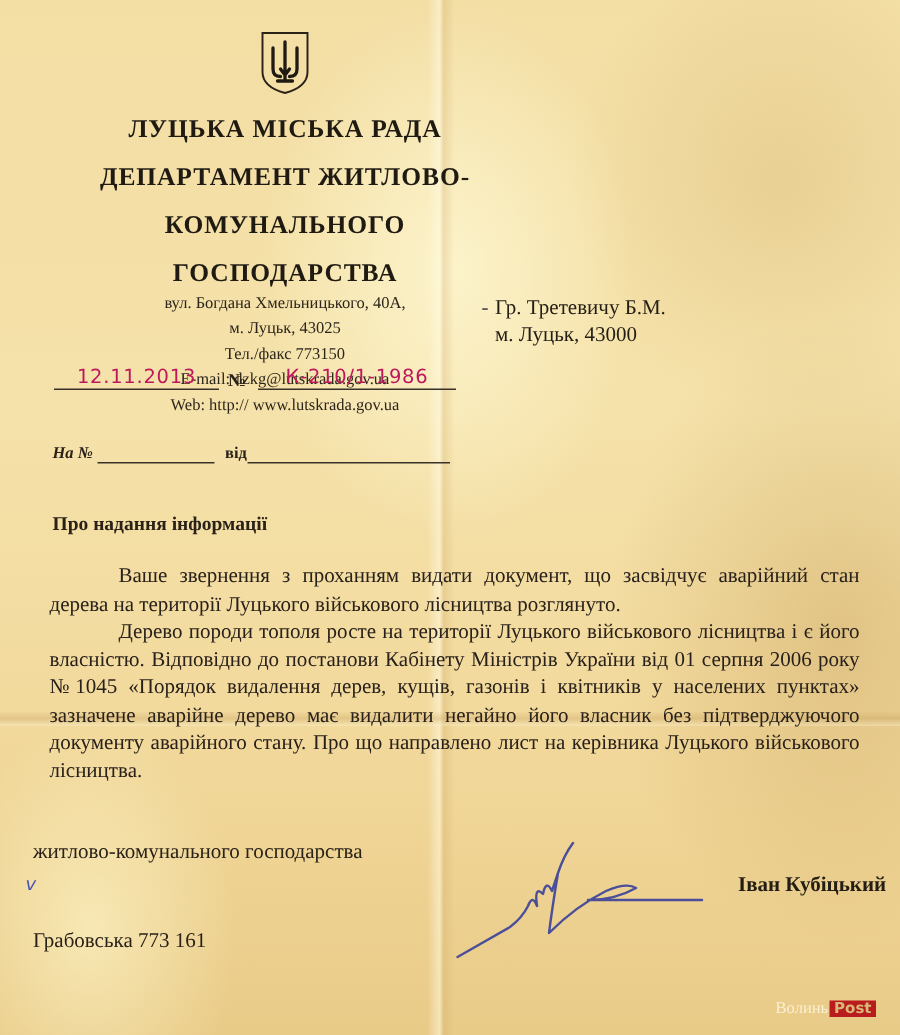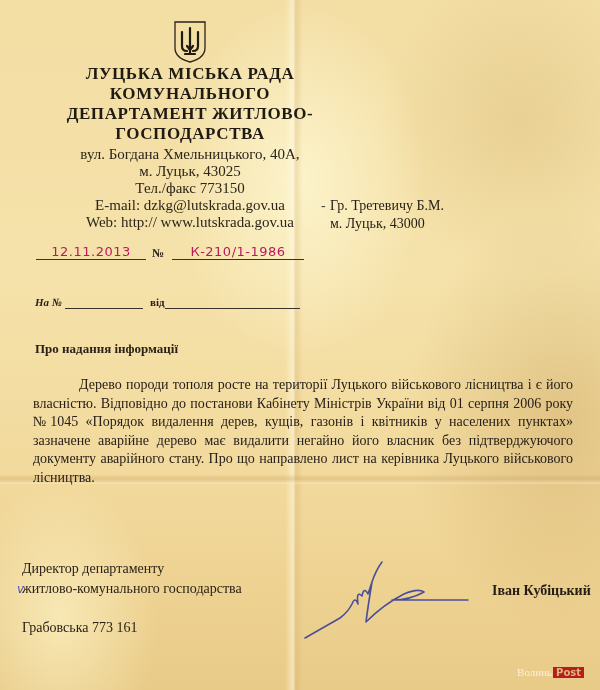--- a/index.html
+++ b/index.html
@@ -20,23 +20,23 @@
       pointer-events: none;
     }
     .fold-h {
       position: absolute; left: 0; right: 0; top: 474px; height: 10px;
       background: linear-gradient(180deg, rgba(200,160,95,0) 0%, rgba(190,150,85,0.3) 50%, rgba(255,250,220,0.35) 100%);
       pointer-events: none;
     }
     .abs { position: absolute; }
     .letterhead { left: 40px; top: 10px; width: 300px; text-align: center; }
     .crest { display: block; margin: 10px auto 0; width: 34px; height: 44px; }
-    .org { font-weight: bold; font-size: 17px; line-height: 20px; letter-spacing: 0.6px; color: #1f1a12; }
+    .org { font-weight: bold; font-size: 17px; line-height: 20px; letter-spacing: 0.6px; color: #1f1a12; margin-top: 12px; }
     .org-line1 { margin-top: 6px; }
-    .addr { font-size: 15px; line-height: 17px; color: #2c251a; }
+    .addr { font-size: 11px; line-height: 17px; color: #2c251a; }
     .handwriting { font-family: "DejaVu Sans", sans-serif; color: #be185d; font-size: 13px; letter-spacing: 0.5px; }
     .regline { left: 30px; top: 244px; width: 290px; height: 20px; }
     .regdate { position: absolute; left: 6px; top: 0; width: 110px; border-bottom: 1px solid #3a3128; text-align: center; }
     .regnum-label { position: absolute; left: 122px; top: 2px; font-size: 12px; font-weight: bold; }
     .regnum { position: absolute; left: 142px; top: 0; width: 132px; border-bottom: 1px solid #3a3128; text-align: center; }
     .refline { left: 35px; top: 296px; width: 260px; height: 18px; font-size: 11px; }
     .ref-label { position: absolute; left: 0; top: 0; font-style: italic; font-weight: bold; }
     .ref-num-blank { position: absolute; left: 30px; top: 12px; width: 78px; border-bottom: 1px solid #3a3128; }
     .ref-from { position: absolute; left: 115px; top: 0; font-weight: bold; }
     .ref-from-blank { position: absolute; left: 130px; top: 12px; width: 135px; border-bottom: 1px solid #3a3128; }
@@ -59,22 +59,22 @@
 
 <div class="fold-v"></div>
 <div class="fold-h"></div>
 
 <div class="abs letterhead">
   <svg class="crest" viewBox="0 0 34 44">
     <path d="M2 2 H32 V28 Q32 38 17 42 Q2 38 2 28 Z" fill="none" stroke="#2a2218" stroke-width="1.3"></path>
     <path d="M17 8 V34 M9 12 V26 Q9 31 14 31 M25 12 V26 Q25 31 20 31 M12 34 H22 M17 30 L14 26 M17 30 L20 26" fill="none" stroke="#1f1a12" stroke-width="2.2" stroke-linecap="round"></path>
   </svg>
   <div class="org">ЛУЦЬКА МІСЬКА РАДА</div>
+  <div class="org">ДЕПАРТАМЕНТ ЖИТЛОВО-</div>
   <div class="org">КОМУНАЛЬНОГО</div>
-  <div class="org">ДЕПАРТАМЕНТ ЖИТЛОВО-</div>
   <div class="org">ГОСПОДАРСТВА</div>
   <div class="addr" style="margin-top:2px">вул. Богдана Хмельницького, 40А,</div>
   <div class="addr">м. Луцьк, 43025</div>
   <div class="addr">Тел./факс 773150</div>
   <div class="addr">E-mail: dzkg@lutskrada.gov.ua</div>
   <div class="addr">Web: http:// www.lutskrada.gov.ua</div>
 </div>
 
 <div class="abs regline">
   <span class="regdate handwriting">12.11.2013</span>
@@ -91,25 +91,25 @@
 
 <div class="abs recipient">
   <span class="dash">-</span>
   <div>Гр. Третевичу Б.М.</div>
   <div>м. Луцьк, 43000</div>
 </div>
 
 <div class="abs subject">Про надання інформації</div>
 
 <div class="abs body-text">
+  <p>Ваше звернення з проханням видати документ, що засвідчує аварійний стан дерева на території Луцького військового лісництва розглянуто.</p>
   <p>Дерево породи тополя росте на території Луцького військового лісництва і є його власністю. Відповідно до постанови Кабінету Міністрів України від 01 серпня 2006 року №1045 «Порядок видалення дерев, кущів, газонів і квітників у населених пунктах» зазначене аварійне дерево має видалити негайно його власник без підтверджуючого документу аварійного стану. Про що направлено лист на керівника Луцького військового лісництва.</p>
 </div>
 
 <div class="abs signature-block">
-  <div>Директор департаменту</div>
   <div>житлово-комунального господарства</div>
   <span class="check-mark">v</span>
 </div>
 
 <svg class="abs signature-svg" viewBox="0 0 170 80">
   <path d="M5 78 L40 58 Q48 52 52 44 Q55 36 58 44 Q56 30 62 36 Q64 26 68 34 L72 22 Q76 10 82 2 M72 22 Q68 46 66 62 Q84 44 104 34 Q118 28 124 32 Q110 40 92 40 L168 40" fill="none" stroke="#4b4f9a" stroke-width="1.6" stroke-linecap="round" stroke-linejoin="round"></path>
 </svg>
 
 <div class="abs signer">Іван Кубіцький</div>
 

